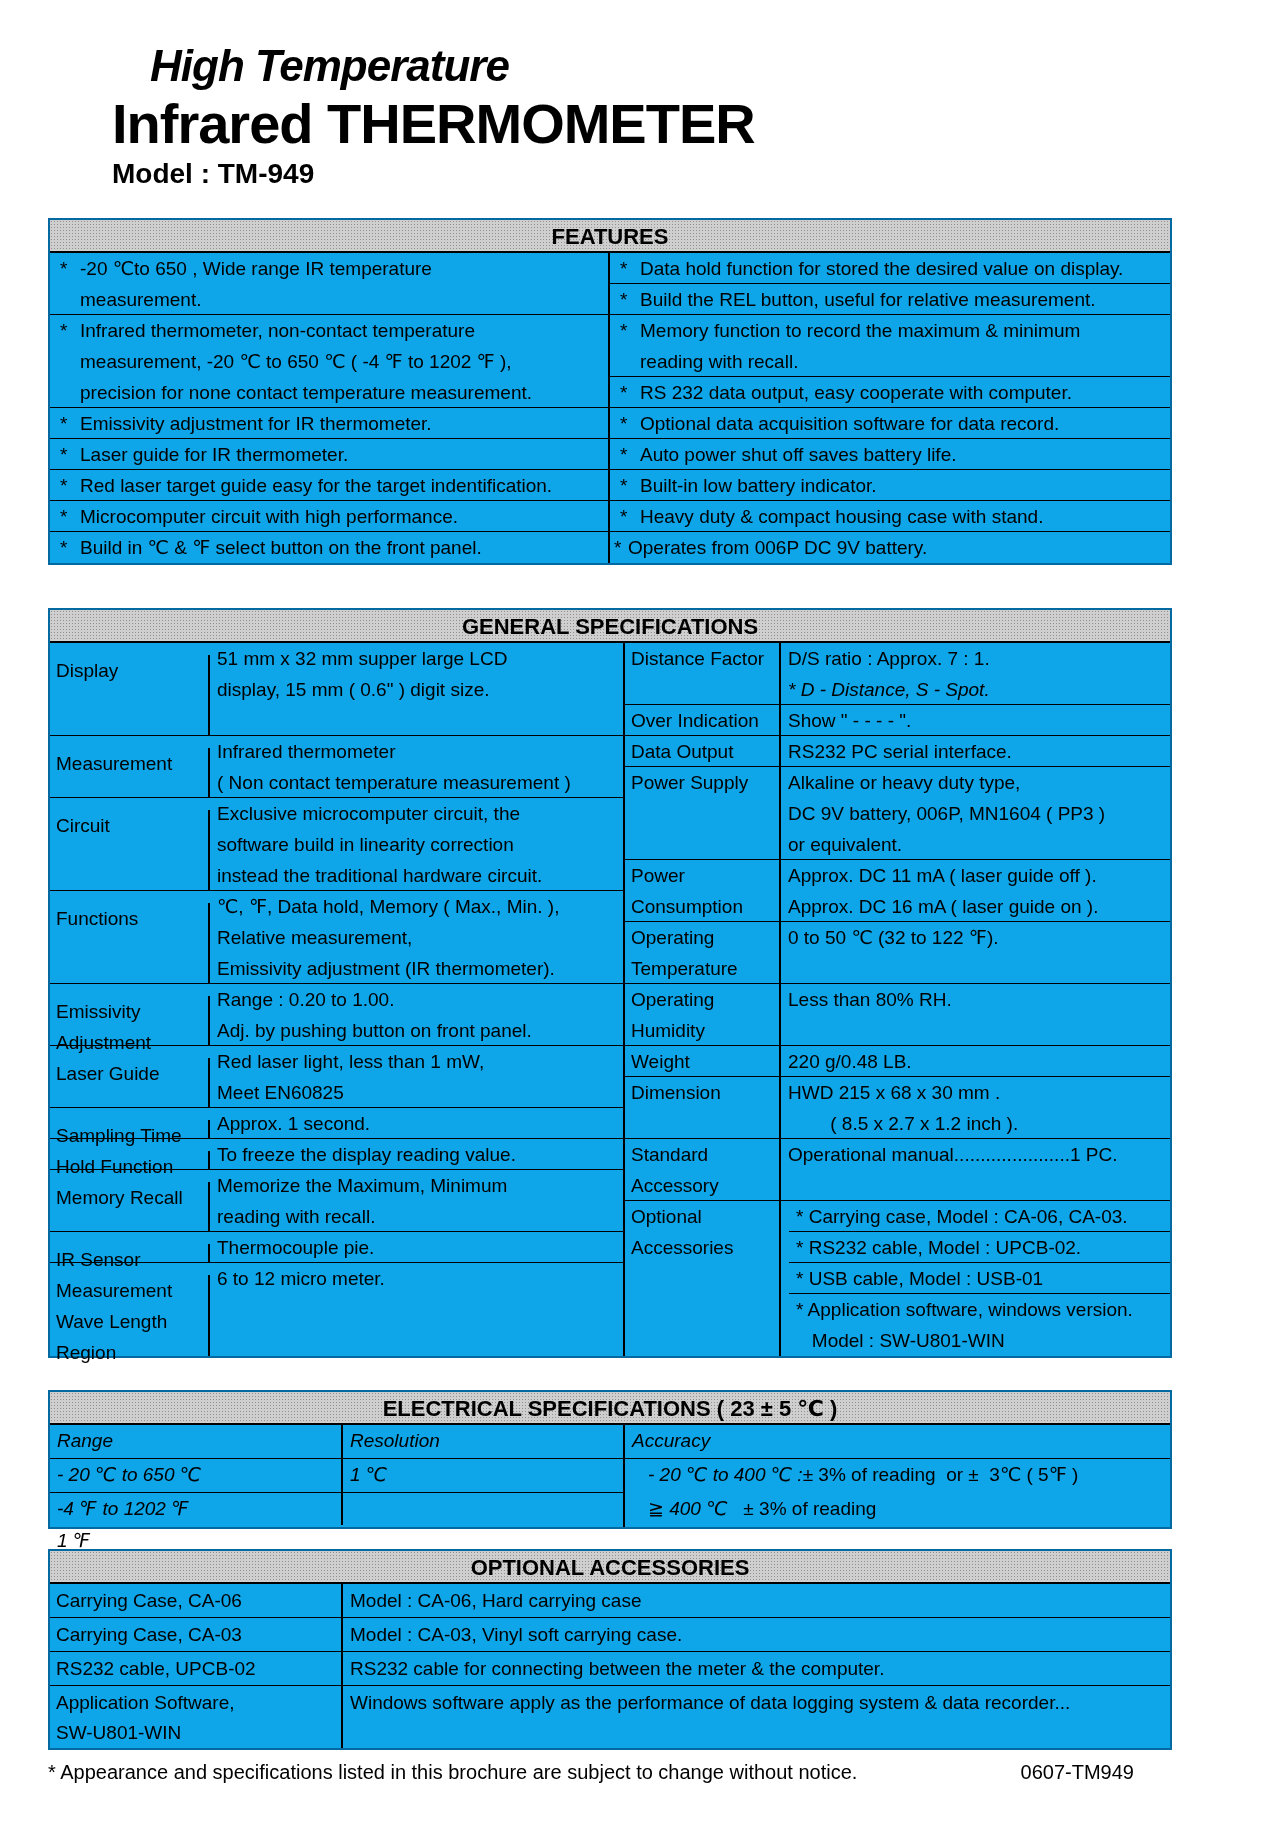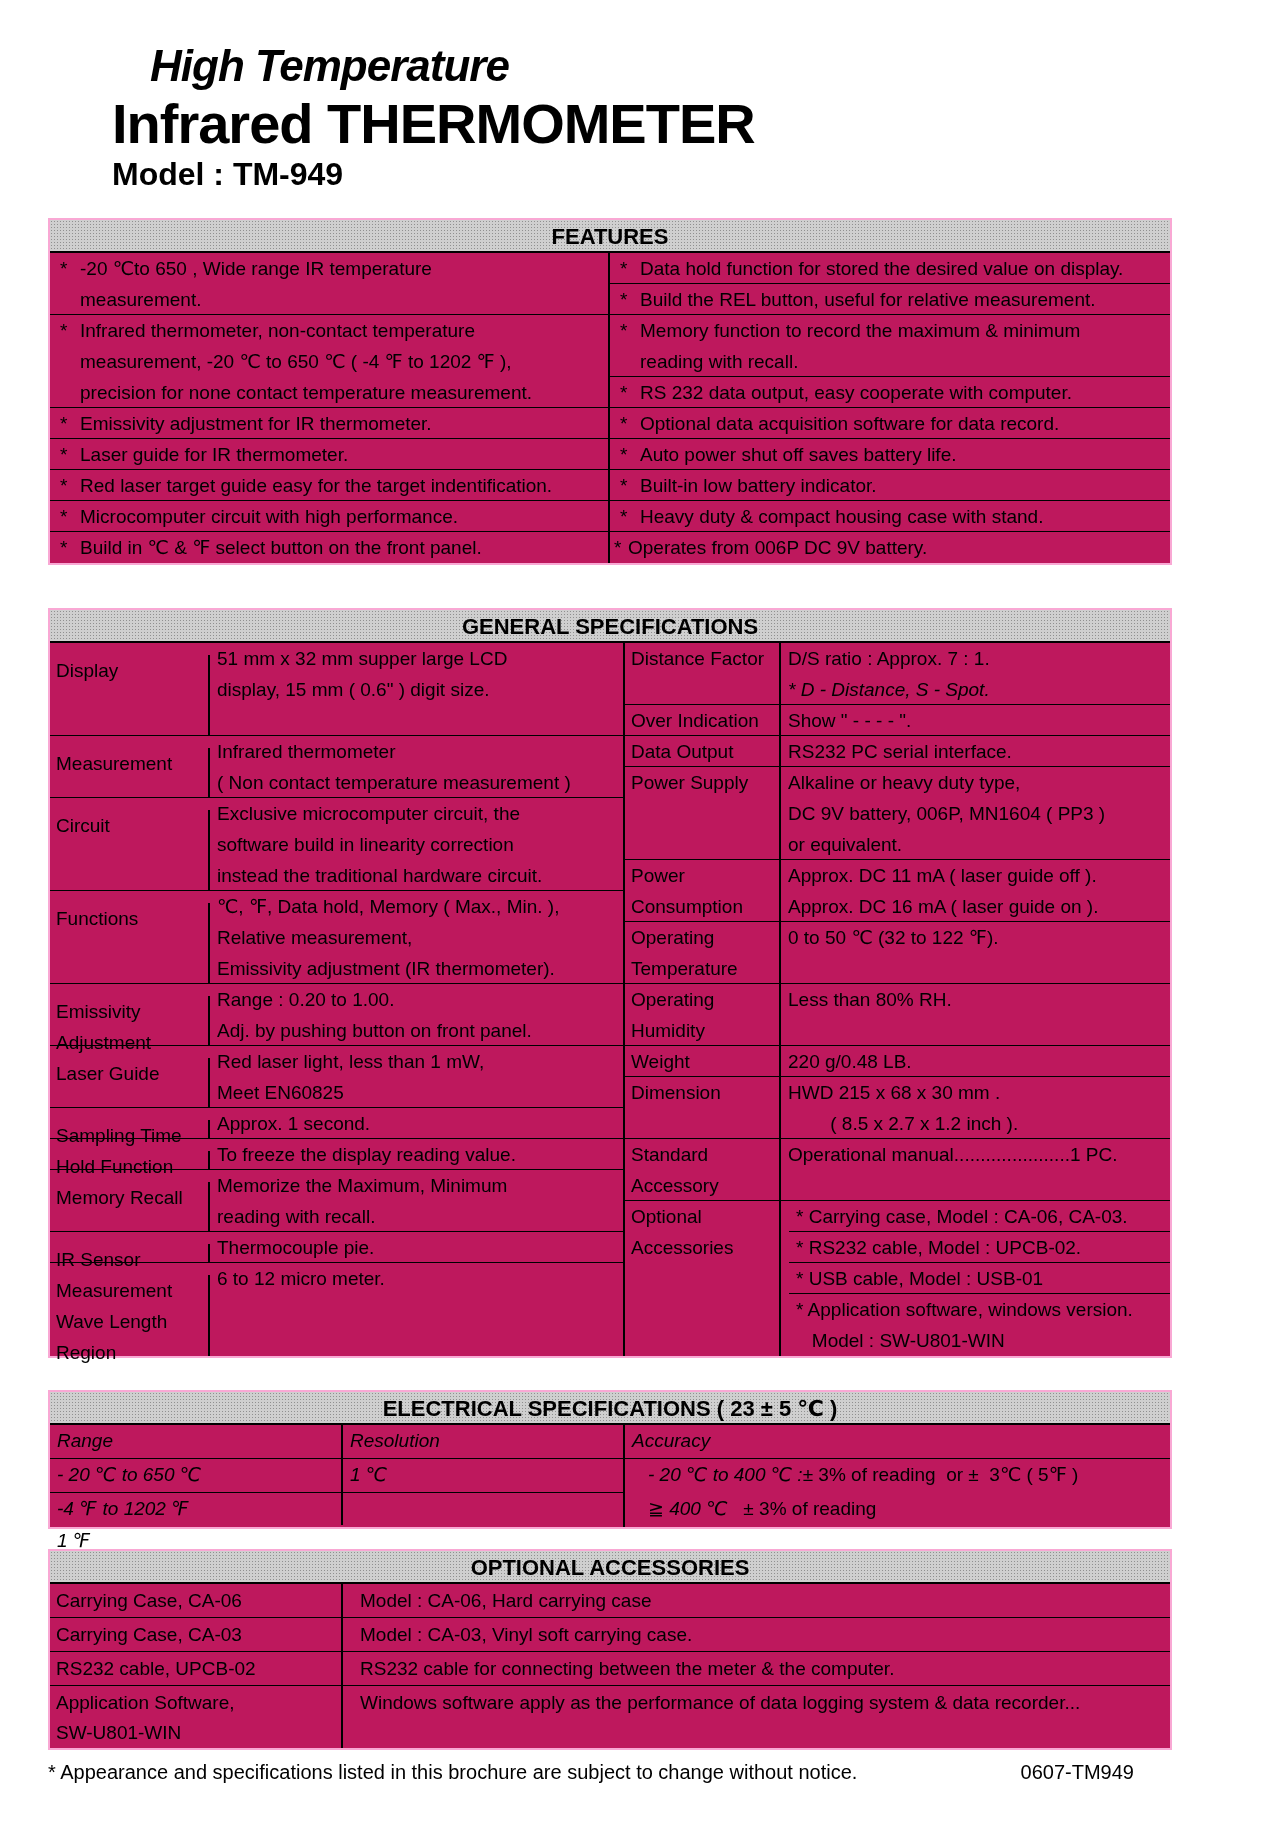--- a/index.html
+++ b/index.html
@@ -9,25 +9,25 @@
     background:#ffffff;
     color:#000;
     font-family:"Liberation Sans","DejaVu Sans",sans-serif;
     font-size:19px;
     overflow:hidden;
     border-radius:26px;
   }
   .titles { padding-top:40px; }
   .t1 { margin-left:150px; font-size:44px; line-height:52px; font-weight:bold; font-style:italic; letter-spacing:-1px; }
   .t2 { margin-left:112px; font-size:56px; line-height:64px; font-weight:bold; letter-spacing:-1px; }
-  .t3 { margin-left:112px; font-size:32px; line-height:36px; font-weight:bold; }
+  .t3 { margin-left:112px; font-size:28px; line-height:36px; font-weight:bold; }
 
   .content { margin-left:48px; width:1124px; }
 
-  .tbl { border:2px solid #f9a8d4; box-sizing:border-box; background:#be185d; }
+  .tbl { border:2px solid #0369a1; box-sizing:border-box; background:#0ea5e9; }
   .tbl-title {
     height:33px; line-height:33px;
     text-align:center; font-weight:bold; font-size:22px;
     border-bottom:2px solid #000;
     background-color:#cfcfcf;
     background-image: radial-gradient(#909090 0.8px, transparent 0.9px);
     background-size:3px 3px;
     box-sizing:border-box;
   }
   .cols { display:flex; align-items:stretch; }
@@ -80,21 +80,21 @@
   .e-acc { flex:1; }
   .e-acc-line { height:34px; line-height:32px; padding-left:23px; white-space:pre; box-sizing:border-box; }
 
   
   .optional { margin-top:20px; }
   .o-row { display:flex; border-bottom:1px solid #000; box-sizing:border-box; overflow:hidden; }
   .optional .o-row:last-child { border-bottom:none; }
   .oh1 { height:34px; } .oh2 { height:62px; }
   .o-label { width:293px; flex:none; border-right:2px solid #000; box-sizing:border-box;
              padding-left:6px; padding-top:2px; line-height:30px; white-space:pre; }
-  .o-value { flex:1; padding-left:17px; padding-top:2px; line-height:30px; white-space:pre; }
+  .o-value { flex:1; padding-left:7px; padding-top:2px; line-height:30px; white-space:pre; }
 
   
   .footer { display:flex; justify-content:space-between; margin-top:7px; padding-right:38px;
             font-size:20px; line-height:30px; }
 </style>
 </head>
 <body>
 
 <div class="page">
 

